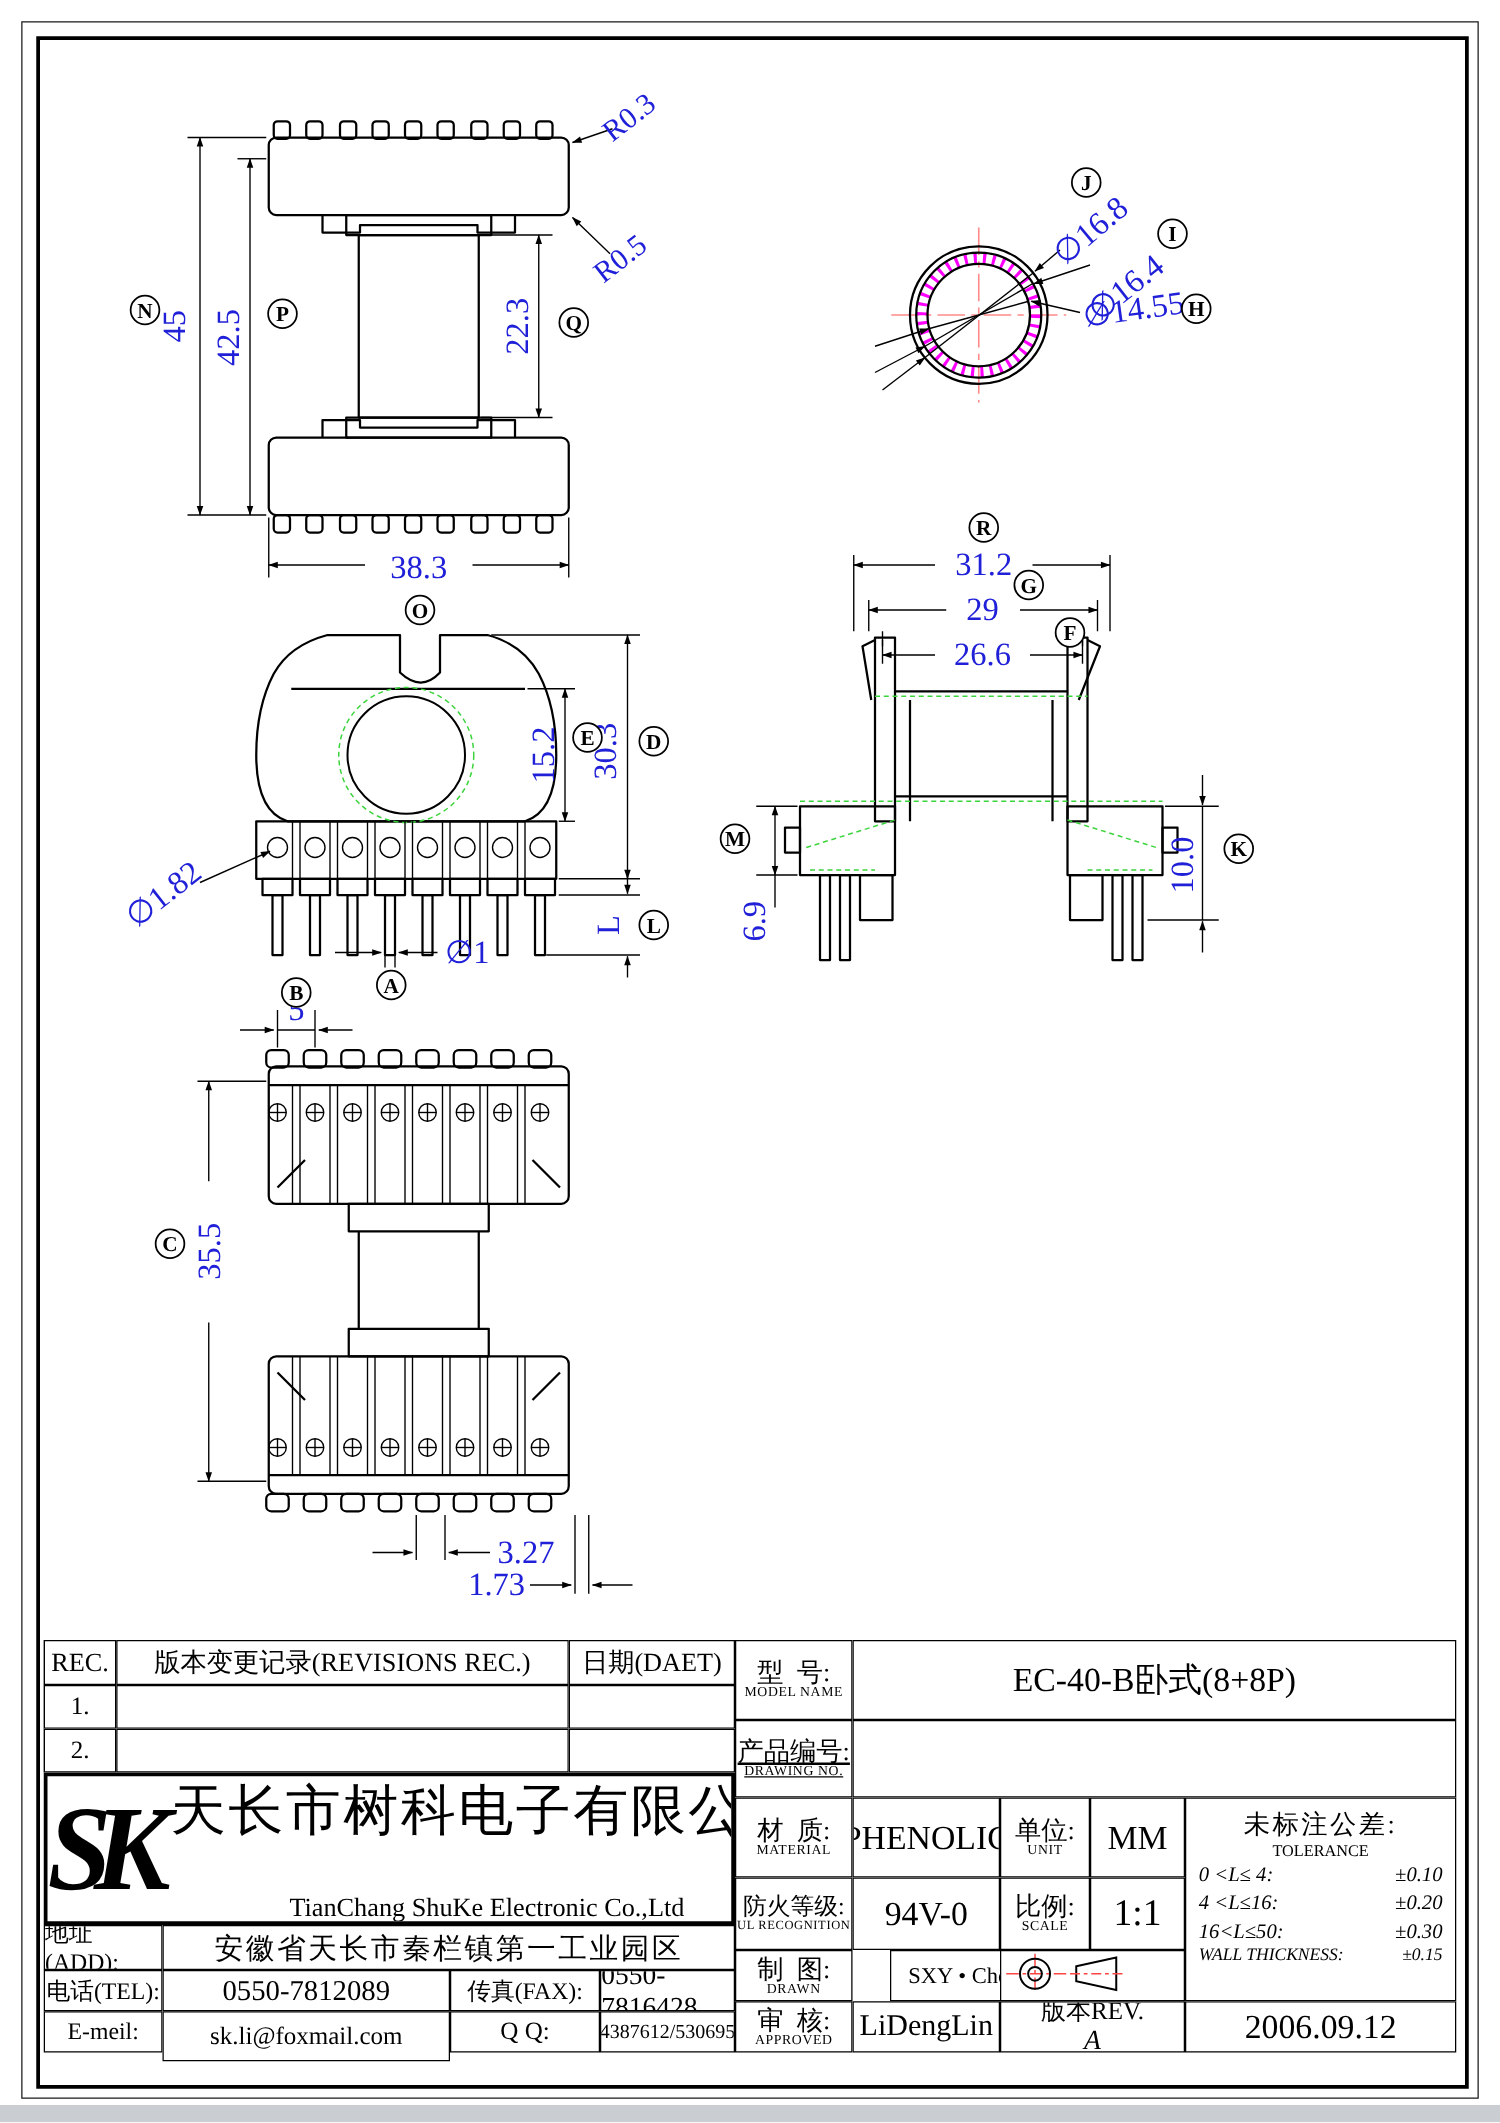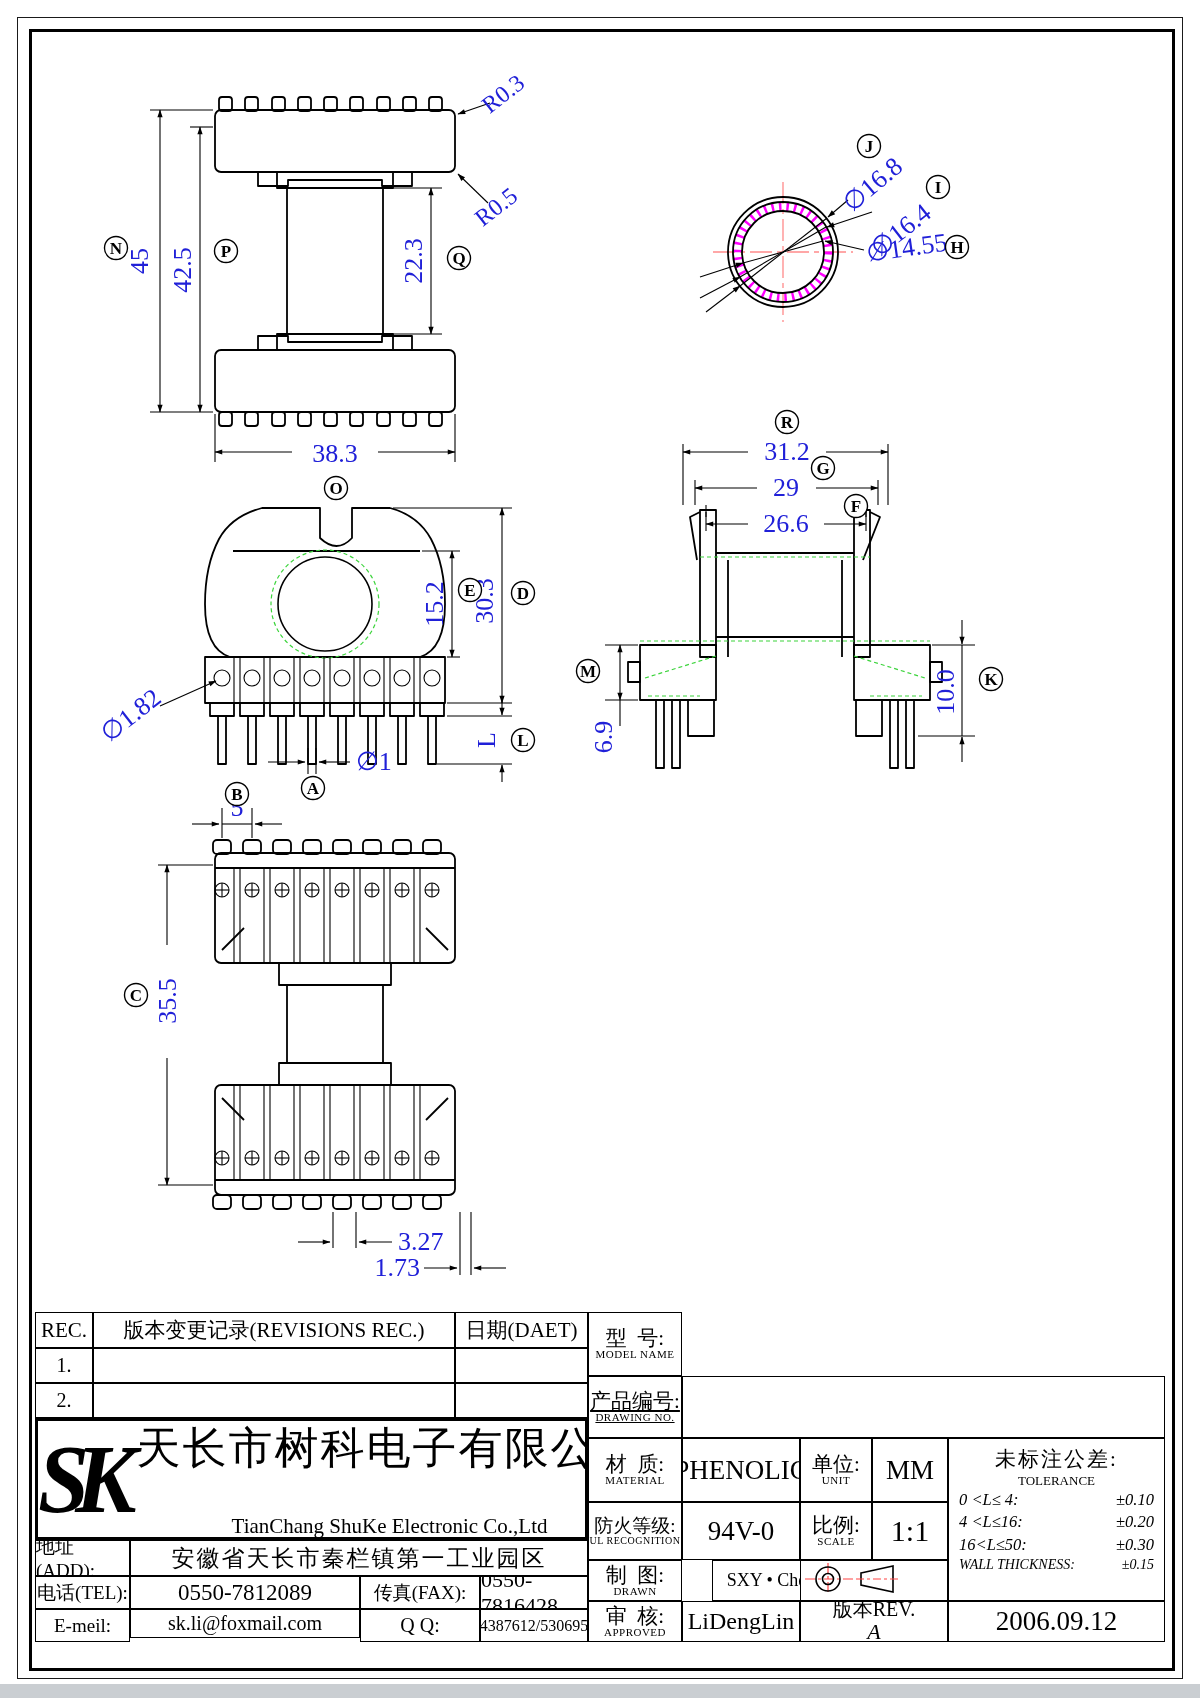--- a/index.html
+++ b/index.html
@@ -524,28 +524,29 @@
       </span>
     </div>
 
     <div class="cell" style="left:0;top:228px;width:95px;height:36px;font-size:19px;">地址(ADD):</div>
     <div class="cell" style="left:95px;top:228px;width:458px;height:36px;font-size:23px;letter-spacing:2px;">安徽省天长市秦栏镇第一工业园区</div>
     <div class="cell" style="left:0;top:264px;width:95px;height:33px;font-size:19px;">电话(TEL):</div>
     <div class="cell" style="left:95px;top:264px;width:230px;height:33px;font-size:23px;">0550-7812089</div>
     <div class="cell" style="left:325px;top:264px;width:120px;height:33px;font-size:19px;">传真(FAX):</div>
     <div class="cell" style="left:445px;top:264px;width:108px;height:33px;font-size:22px;">0550-7816428</div>
     <div class="cell" style="left:0;top:297px;width:95px;height:33px;font-size:19px;">E-meil:</div>
-    <div class="cell" style="left:95px;top:297px;width:230px;height:29px;font-size:20px;">sk.li@foxmail.com</div>
+    <div class="cell" style="left:95px;top:297px;width:230px;height:40px;font-size:20px;">sk.li@foxmail.com</div>
     <div class="cell" style="left:325px;top:297px;width:120px;height:33px;font-size:20px;">Q Q:</div>
     <div class="cell" style="left:445px;top:297px;width:108px;height:33px;font-size:16px;">174387612/53069578</div>
 
     <div class="cell lab2" style="left:553px;top:0;width:94px;height:64px;">
       <span class="cn">型  号:</span>
       <span class="en">MODEL NAME</span>
     </div>
+    <div class="cell big" style="left:647px;top:0;width:483px;height:64px;">EC-40-B卧式(8+8P)</div>
     <div class="cell lab2" style="left:553px;top:64px;width:94px;height:62px;text-decoration:underline;">
       <span class="cn">产品编号:</span>
       <span class="en">DRAWING NO.</span>
     </div>
     <div class="cell" style="left:647px;top:64px;width:483px;height:62px;"></div>
 
     <div class="cell lab2" style="left:553px;top:126px;width:94px;height:64px;">
       <span class="cn">材  质:</span>
       <span class="en">MATERIAL</span>
     </div>

